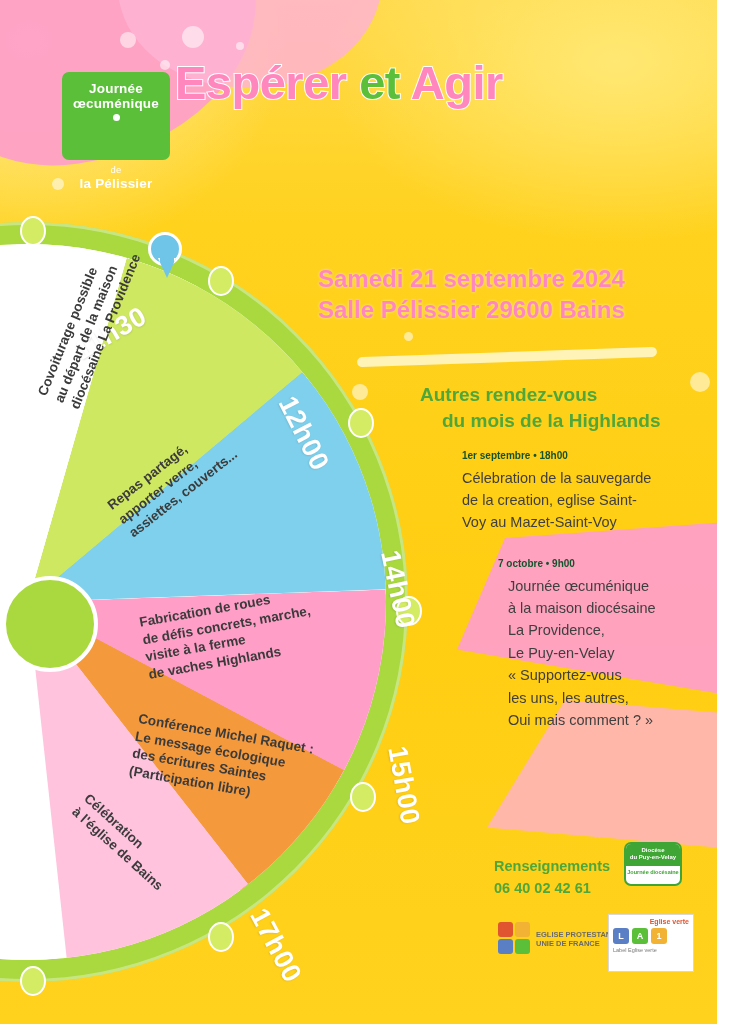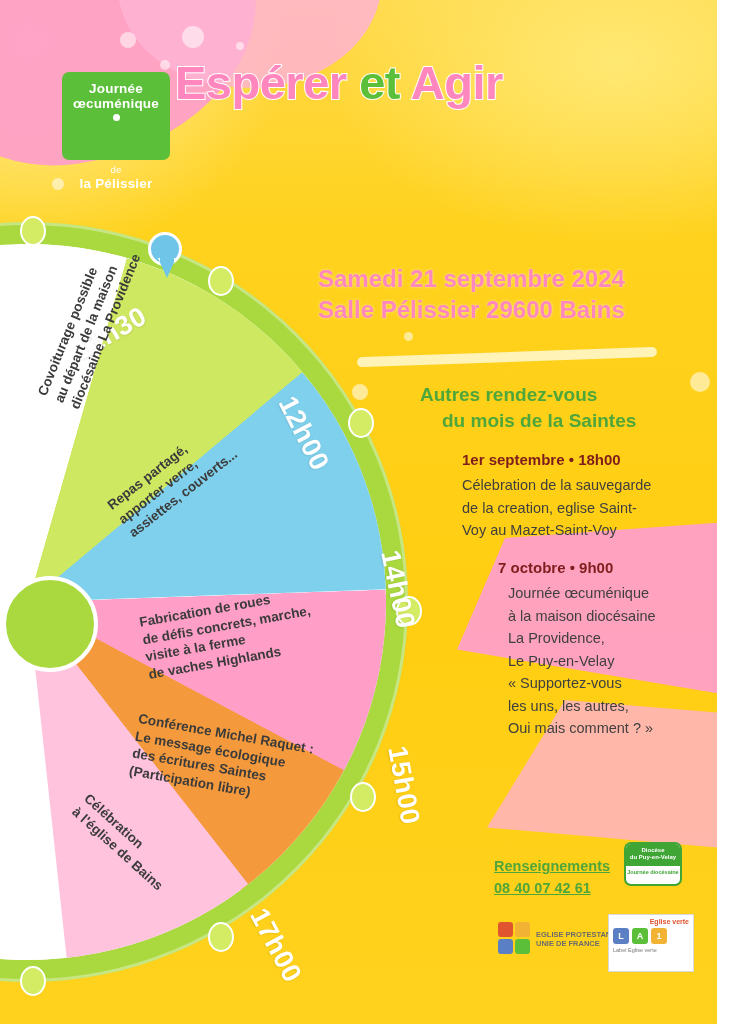--- a/index.html
+++ b/index.html
@@ -246,34 +246,33 @@
     font-weight: bold;
     line-height: 1.35;
   }
   .ev {
     position: absolute;
     color: #3f3f3f;
     font-size: 14.5px;
     line-height: 1.55;
   }
   .ev .ev-date {
-    color: #7f1d1d;
-    font-weight: bold;
-    font-size: 15px;
+    color: #14532d;
+    font-weight: bold;
+    font-size: 10px;
     display: block;
     margin-bottom: 3px;
   }
   .info {
     position: absolute;
     left: 494px; top: 856px;
     color: #4FA63A;
     font-size: 14.5px;
     font-weight: bold;
     line-height: 1.5;
-    text-decoration: underline;
   }
 
   
   .logo-green-box {
     position: absolute;
     left: 624px; top: 842px;
     width: 58px; height: 44px;
     border: 2px solid #3FA535;
     border-radius: 7px;
     background: #fff;
@@ -440,21 +439,21 @@
 de vaches Highlands</div>
   <div class="wlabel" style="left:140px;top:710px;width:220px;transform:rotate(10deg);transform-origin:0 0;">Conférence Michel Raquet :
 Le message écologique
 des écritures Saintes
 (Participation libre)</div>
   <div class="wlabel" style="left:92px;top:790px;width:180px;transform:rotate(42deg);transform-origin:0 0;">Célébration
 à l'église de Bains</div>
 
   <div class="rdv-head">
     <div>Autres rendez-vous</div>
-    <div style="margin-left:22px;">du mois de la Saintes</div>
+    <div style="margin-left:22px;">du mois de la Highlands</div>
   </div>
 
   <div class="ev" style="left:462px;top:448px;width:240px;">
     <span class="ev-date">1er septembre • 18h00</span>
     <span style="white-space:pre-line;">Célebration de la sauvegarde
 de la creation, eglise Saint-
 Voy au Mazet-Saint-Voy</span>
   </div>
 
   <div class="ev" style="left:498px;top:556px;width:220px;">
@@ -463,21 +462,21 @@
 à la maison diocésaine
 La Providence,
 Le Puy-en-Velay
 « Supportez-vous
 les uns, les autres,
 Oui mais comment ? »</span>
   </div>
 
   <div class="info">
     <div>Renseignements</div>
-    <div>08 40 07 42 61</div>
+    <div>06 40 02 42 61</div>
   </div>
 
   <div class="logo-green-box">
     <div class="lg-top" style="white-space:pre-line;">Diocèse
 du Puy-en-Velay</div>
     <div class="lg-bot">Journée diocésaine</div>
   </div>
 
   <div class="logo-pinwheel">
     <div class="q" style="left:0;top:0;background:#E0542F;"></div>

